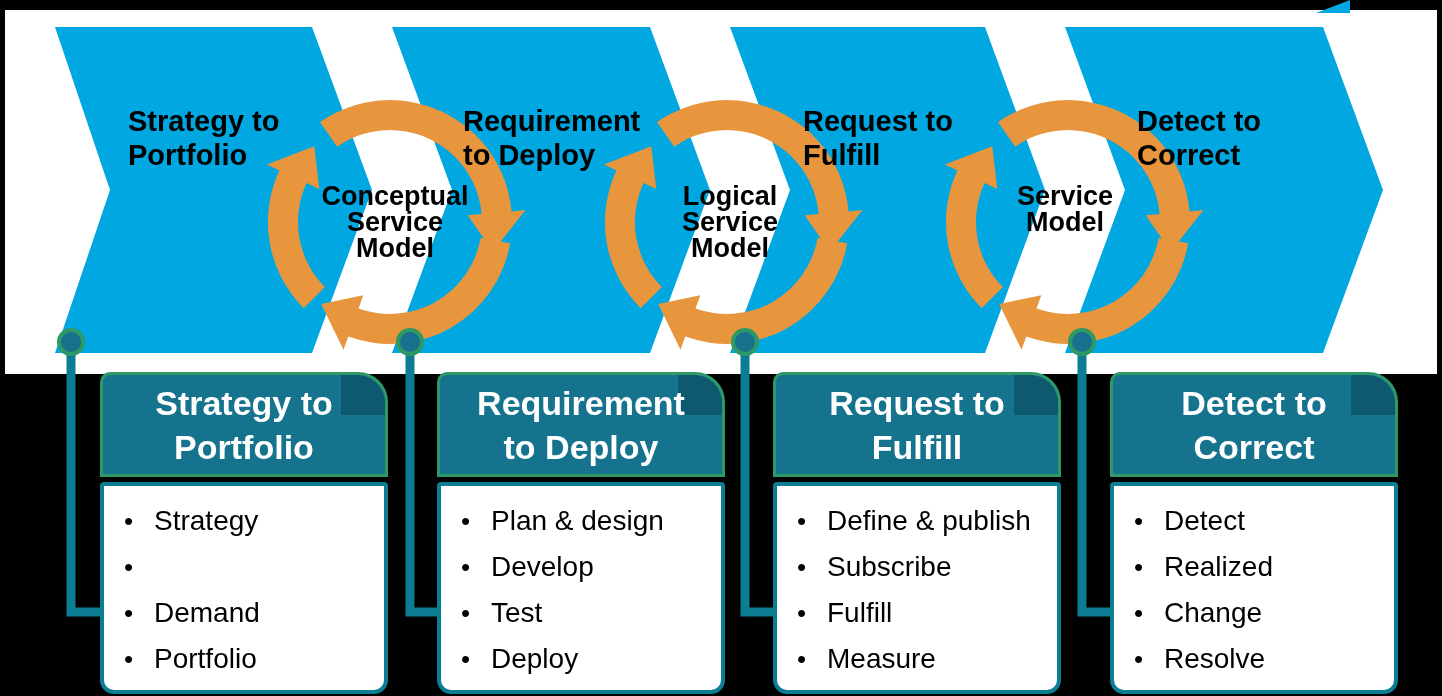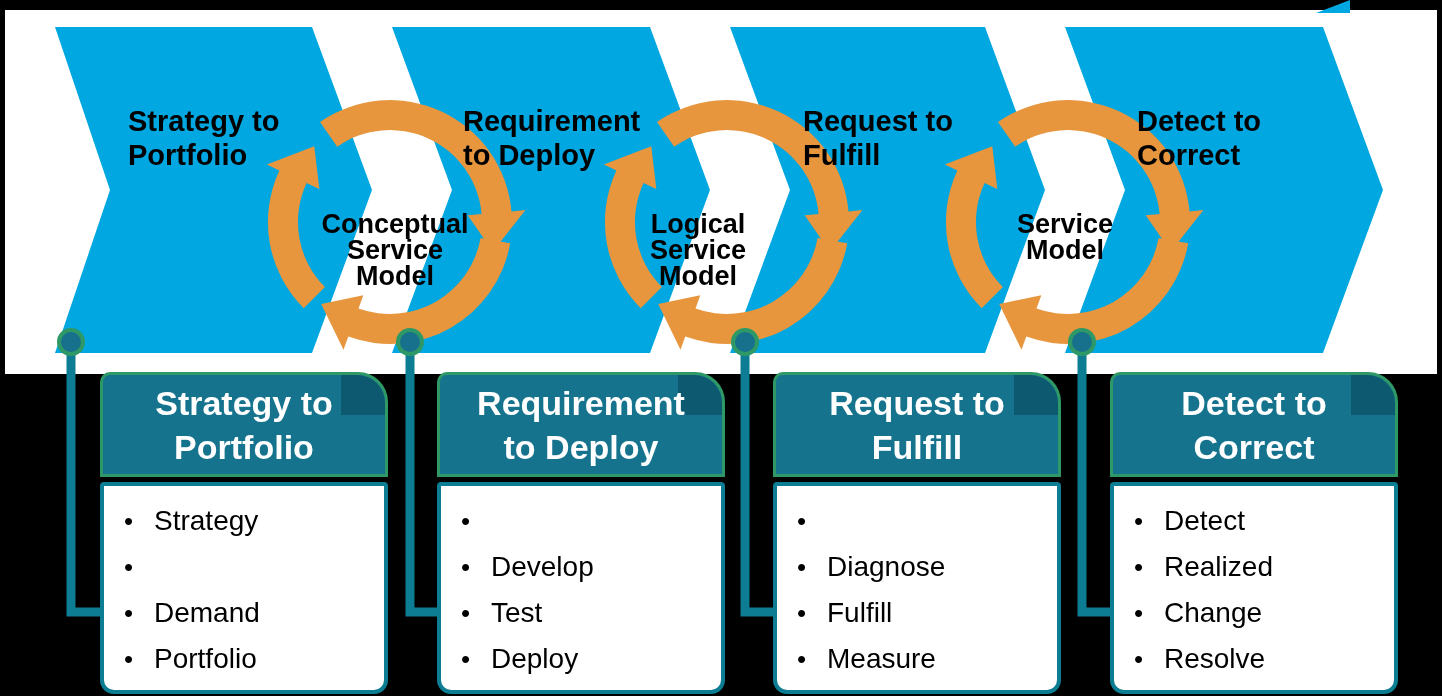--- a/index.html
+++ b/index.html
@@ -10,22 +10,22 @@
 
   
   .chev-label{position:absolute;top:36px;color:#000;font-weight:bold;
               font-size:29px;line-height:34px;white-space:pre;z-index:4;}
   .chev-label.s1{left:128px;} .chev-label.s2{left:463px;}
   .chev-label.s3{left:803px;} .chev-label.s4{left:1137px;}
   .chev-label span{display:block;}
 
   
   .model-label{position:absolute;top:183px;width:230px;text-align:center;color:#000;
-               font-weight:bold;font-size:27px;line-height:26px;z-index:4;margin-top:28px;}
-  .model-label.m1{left:280px;} .model-label.m2{left:583px;} .model-label.m3{left:950px;}
+               font-weight:bold;font-size:27px;line-height:26px;z-index:4;}
+  .model-label.m1{left:280px;} .model-label.m2{left:615px;} .model-label.m3{left:950px;}
   .model-label span{display:block;}
 
   
   .card{position:absolute;top:372px;width:288px;height:322px;z-index:5;}
   .card.c1{left:100px;} .card.c2{left:437px;} .card.c3{left:773px;} .card.c4{left:1110px;}
   .card-header{position:relative;box-sizing:border-box;width:288px;height:105px;
                background:#15738E;border:3px solid #2E9966;border-radius:10px 30px 0 0;
                color:#fff;font-weight:bold;font-size:34px;line-height:44px;text-align:center;
                padding-top:6px;overflow:hidden;}
   .card-header span{display:block;position:relative;z-index:2;}
@@ -130,20 +130,21 @@
 
   <div class="card c2">
     <div class="card-header">
       <div class="corner-fold"></div>
       <span>Requirement</span>
         <span>to Deploy</span>
     </div>
     <div class="card-body">
       <div class="bullet-row">
           <span class="marker">•</span>
+          <span>Plan &amp; design</span>
         </div>
       <div class="bullet-row">
           <span class="marker">•</span>
           <span>Develop</span>
         </div>
       <div class="bullet-row">
           <span class="marker">•</span>
           <span>Test</span>
         </div>
       <div class="bullet-row">
@@ -155,24 +156,25 @@
 
   <div class="card c3">
     <div class="card-header">
       <div class="corner-fold"></div>
       <span>Request to</span>
         <span>Fulfill</span>
     </div>
     <div class="card-body">
       <div class="bullet-row">
           <span class="marker">•</span>
-        </div>
-      <div class="bullet-row">
-          <span class="marker">•</span>
-          <span>Diagnose</span>
+          <span>Define &amp; publish</span>
+        </div>
+      <div class="bullet-row">
+          <span class="marker">•</span>
+          <span>Subscribe</span>
         </div>
       <div class="bullet-row">
           <span class="marker">•</span>
           <span>Fulfill</span>
         </div>
       <div class="bullet-row">
           <span class="marker">•</span>
           <span>Measure</span>
         </div>
     </div>

